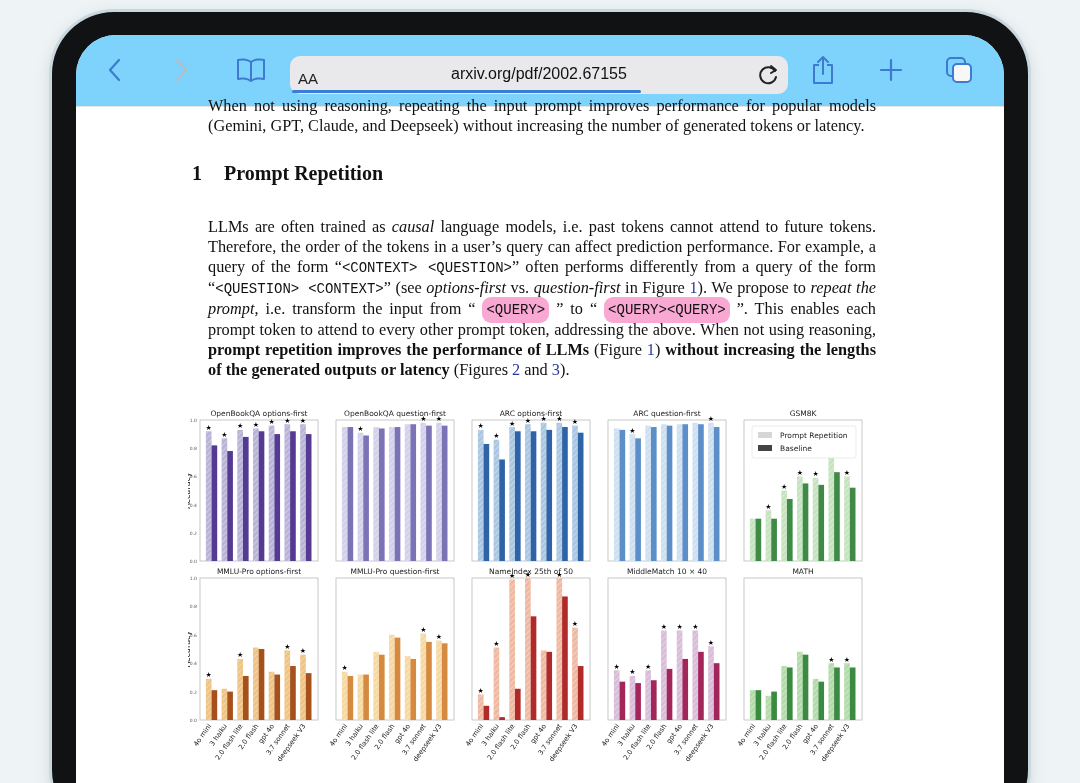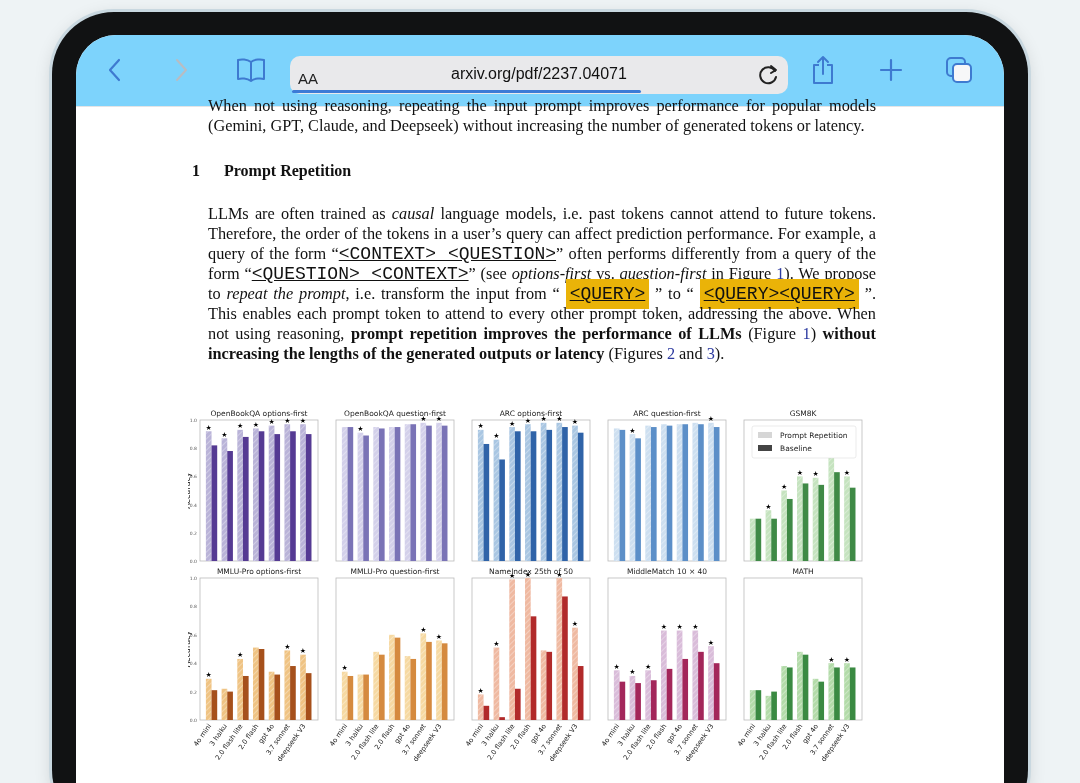--- a/index.html
+++ b/index.html
@@ -8,24 +8,24 @@
   .screen { position:absolute; left:76px; top:35px; width:928px; height:760px; background:#ffffff; border-radius:40px 40px 0 0; overflow:hidden; }
   .toolbar { position:absolute; left:0; top:0; width:928px; height:71px; background:#7dd3fc; border-bottom:1px solid #e4e4e6; }
   .tb-icon { position:absolute; top:18px; width:34px; height:34px; display:flex; align-items:center; justify-content:center; cursor:pointer; }
   .addr { position:absolute; left:214px; top:21px; width:498px; height:38px; background:#e9e9eb; border-radius:10px; }
   .addr .aa { position:absolute; left:8px; top:14px; font-size:15px; color:#222; }
   .addr .url { position:absolute; left:0; right:0; top:9px; text-align:center; font-size:16px; color:#111; }
   .addr .progress { position:absolute; left:2px; bottom:1px; height:3px; background:#3c7bd6; border-radius:2px; }
   .addr .reload { position:absolute; right:6px; top:6px; width:26px; height:26px; }
   .doc { position:absolute; left:116px; top:80px; width:700px; font-family:"Liberation Serif", serif; color:#111; }
   .p { font-size:16.3px; line-height:20px; text-align:justify; margin:16px; }
-  .h1 { font-size:16px; font-weight:bold; margin:26px 0 24px 0; }
+  .h1 { font-size:20px; font-weight:bold; margin:26px 0 32px 0; }
   .h1 .num { display:inline-block; width:32px; }
-  code.q { font-family:"Liberation Mono", monospace; font-size:18px;text-decoration:underline; }
-  .hl { background:#eab308; padding:5px 4px; }
+  code.q { font-family:"Liberation Mono", monospace; font-size:14px; }
+  .hl { background:#f9a8d4; padding:5px 4px;border-radius:9px; }
   .ref { color:#2c3aa0; }
   .figure { position:absolute; left:112px; top:366px; width:720px; height:394px; }
   svg text { font-family:"DejaVu Sans", sans-serif; }
 </style>
 </head>
 <body>
 
 <div class="device"></div>
 <div class="screen">
   <div class="toolbar">
@@ -39,21 +39,21 @@
           <path d="M6 3 L15 13 L6 23" fill="none" stroke="#b9bcc2" stroke-width="2" stroke-linecap="round" stroke-linejoin="round"></path>
         </svg>
     </div>
     <div class="tb-icon" style="left:158px">
       <svg width="32" height="28" viewBox="0 0 32 28">
           <path d="M16 6 C12 3 6 3 3 4 L3 23 C6 22 12 22 16 25 C20 22 26 22 29 23 L29 4 C26 3 20 3 16 6 Z M16 6 L16 25" fill="none" stroke="#3e7ad0" stroke-width="2" stroke-linejoin="round"></path>
         </svg>
     </div>
     <div class="addr">
       <span class="aa">AA</span>
-      <span class="url">arxiv.org/pdf/2237.04071</span>
+      <span class="url">arxiv.org/pdf/2002.67155</span>
       <svg class="reload" viewBox="0 0 26 26">
           <path d="M19 9 A8 8 0 1 0 20 15" fill="none" stroke="#222" stroke-width="2" stroke-linecap="round"></path>
           <path d="M15 4 L20 8 L15 11" fill="none" stroke="#222" stroke-width="2" stroke-linecap="round" stroke-linejoin="round"></path>
         </svg>
       <div class="progress" id="progress" style="width: 70%;"></div>
     </div>
     <div class="tb-icon" style="left:730px">
       <svg width="26" height="32" viewBox="0 0 26 32">
           <path d="M9 11 L4 11 L4 29 L22 29 L22 11 L17 11" fill="none" stroke="#3e7ad0" stroke-width="2" stroke-linejoin="round"></path>
           <path d="M13 20 L13 3 M8 8 L13 3 L18 8" fill="none" stroke="#3e7ad0" stroke-width="2" stroke-linecap="round" stroke-linejoin="round"></path>

